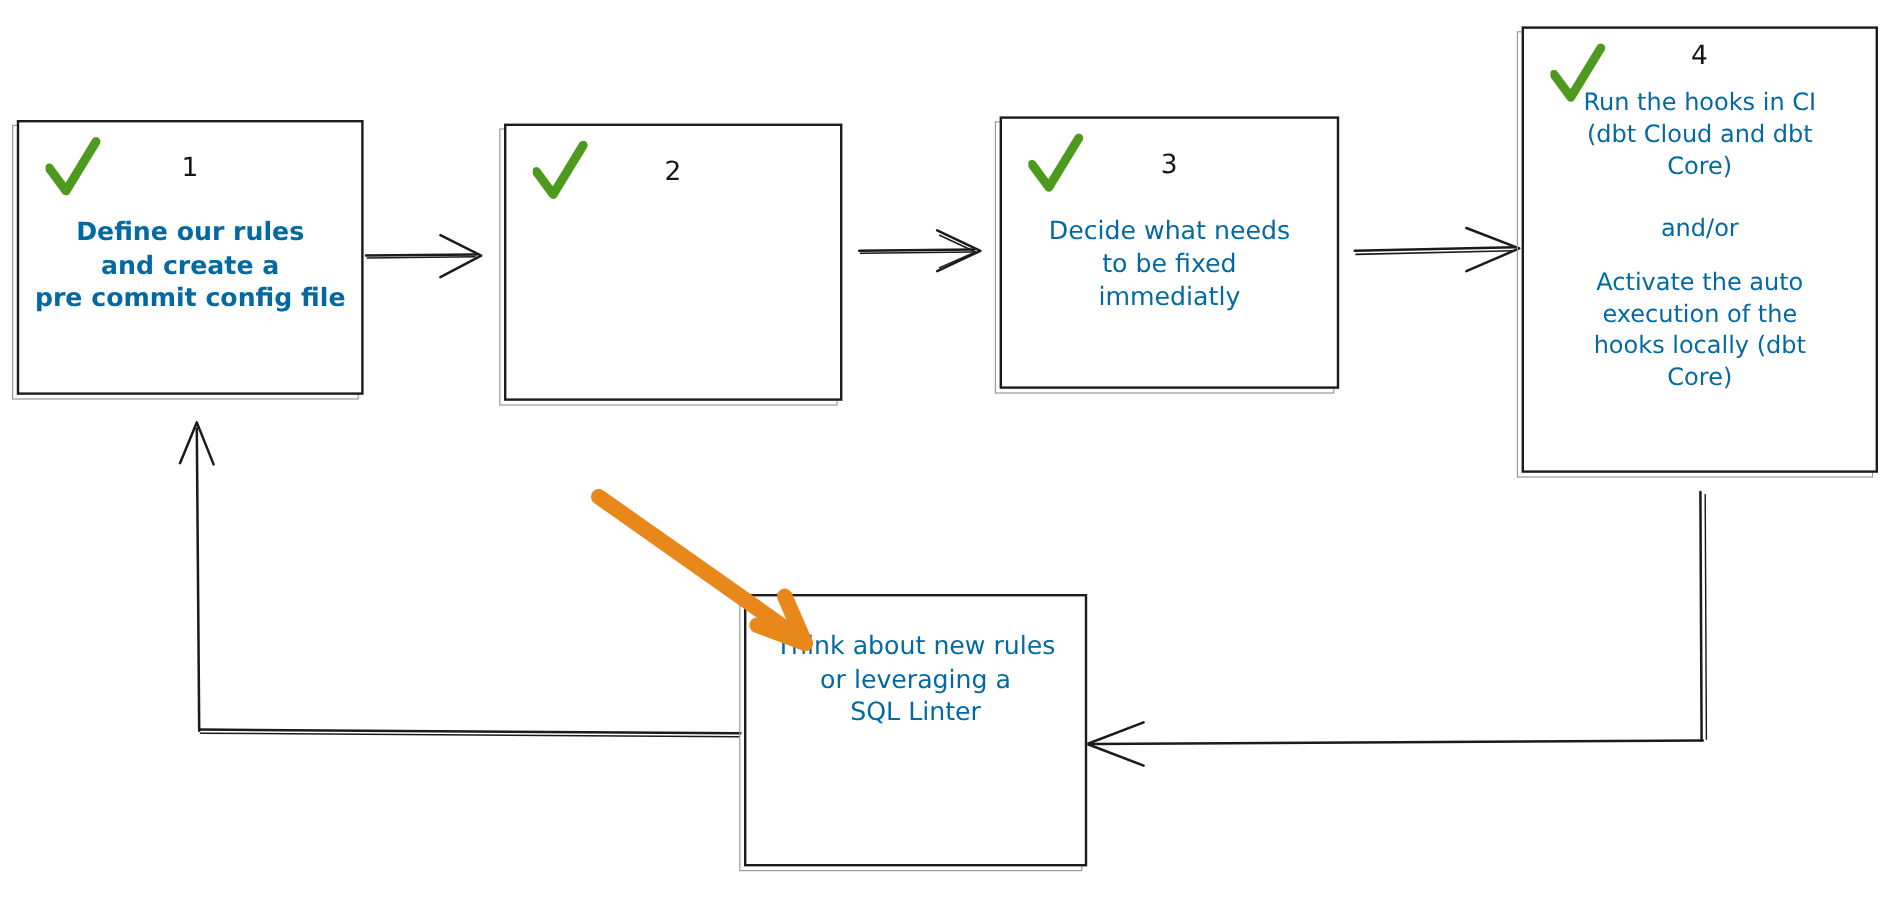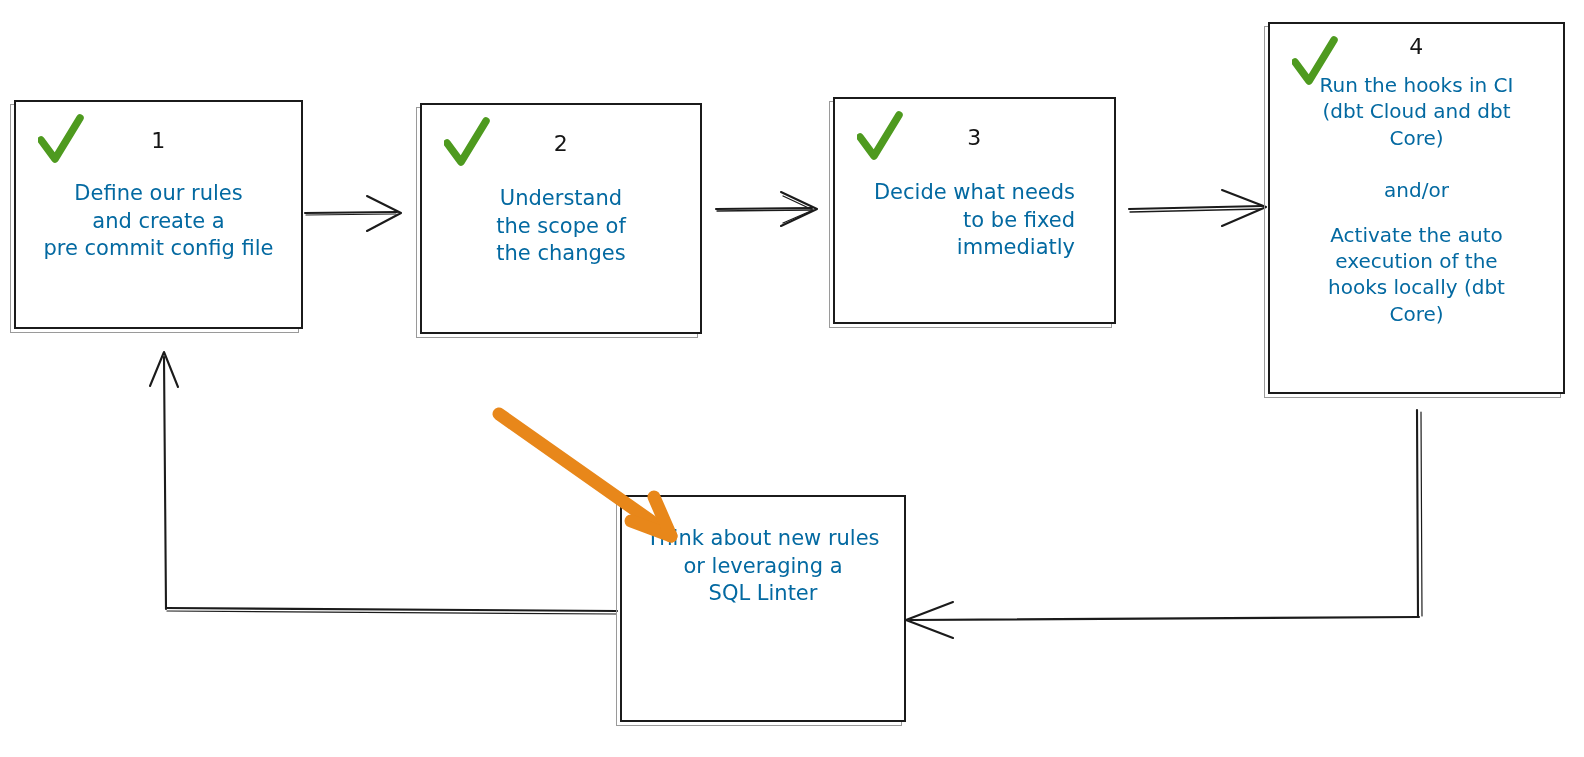--- a/index.html
+++ b/index.html
@@ -62,31 +62,31 @@
     font-family: "DejaVu Sans", sans-serif;
     font-size: 21px;
     color: #0369a1;
     line-height: 1.32;
     text-align: center;
     padding: 0 10px;
     white-space: pre-line;
   }
   
   #node-1 { left: 14px;  top: 100px;  width: 289px; height: 229px; }
-  #node-1 .node-body { margin-top: 28px; }
+  #node-1 .node-body { margin-top: 28px; font-weight: bold; }
   #node-1-shadow { left: 10px; top: 104px; width: 289px; height: 229px; }
 
   
   #node-2 { left: 420px; top: 103px; width: 282px; height: 231px; }
   #node-2 .node-body { margin-top: 30px; }
   #node-2-shadow { left: 416px; top: 107px; width: 282px; height: 231px; }
 
   
   #node-3 { left: 833px; top: 97px;  width: 283px; height: 227px; }
-  #node-3 .node-body { margin-top: 30px; text-align: right; }
+  #node-3 .node-body { margin-top: 30px; }
   #node-3-shadow { left: 829px; top: 101px; width: 283px; height: 227px; }
 
   
   #node-4 { left: 1268px; top: 22px; width: 297px; height: 372px; }
   #node-4 .node-num { margin-top: 12px; }
   #node-4 .node-body { margin-top: 14px; font-size: 20px; }
   #node-4 .node-body.sep { margin-top: 26px; }
   #node-4 .node-body.last { margin-top: 18px; }
   #node-4-shadow { left: 1264px; top: 26px; width: 297px; height: 372px; }
 
@@ -155,23 +155,20 @@
 and create a
 pre commit config file</div>
   </div>
 
   <div class="node-shadow" id="node-2-shadow"></div>
   <div class="node" id="node-2">
     <svg class="check" viewBox="0 0 46 52" xmlns="http://www.w3.org/2000/svg">
       <path d="M3,26 L17,45 L42,4" fill="none" stroke="#4e9a1f" stroke-width="7.5" stroke-linecap="round" stroke-linejoin="round"></path>
     </svg>
     <div class="node-num">2</div>
-    <div class="node-body">Understand
-the scope of
-the changes</div>
   </div>
 
   <div class="node-shadow" id="node-3-shadow"></div>
   <div class="node" id="node-3">
     <svg class="check" viewBox="0 0 46 52" xmlns="http://www.w3.org/2000/svg">
       <path d="M3,26 L17,45 L42,4" fill="none" stroke="#4e9a1f" stroke-width="7.5" stroke-linecap="round" stroke-linejoin="round"></path>
     </svg>
     <div class="node-num">3</div>
     <div class="node-body">Decide what needs
 to be fixed

